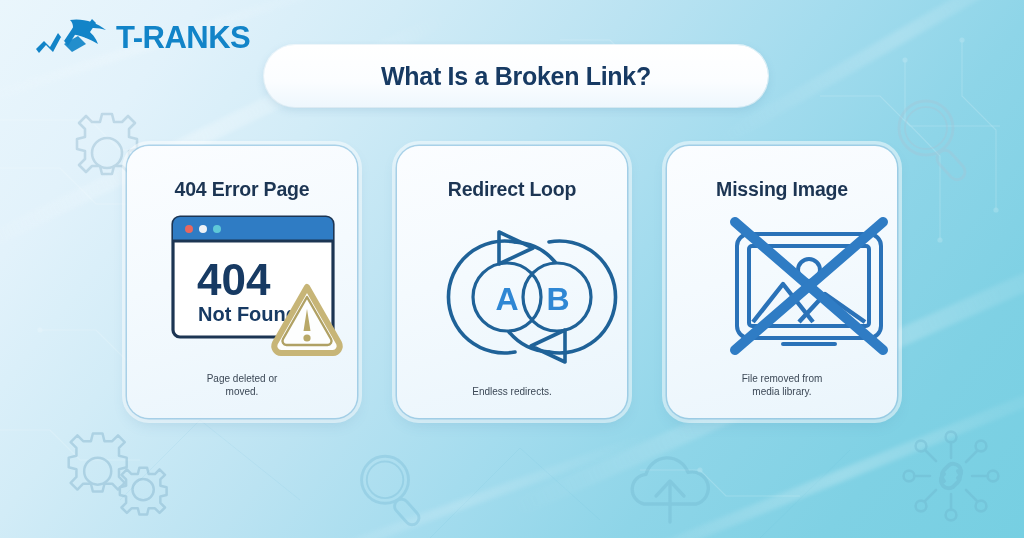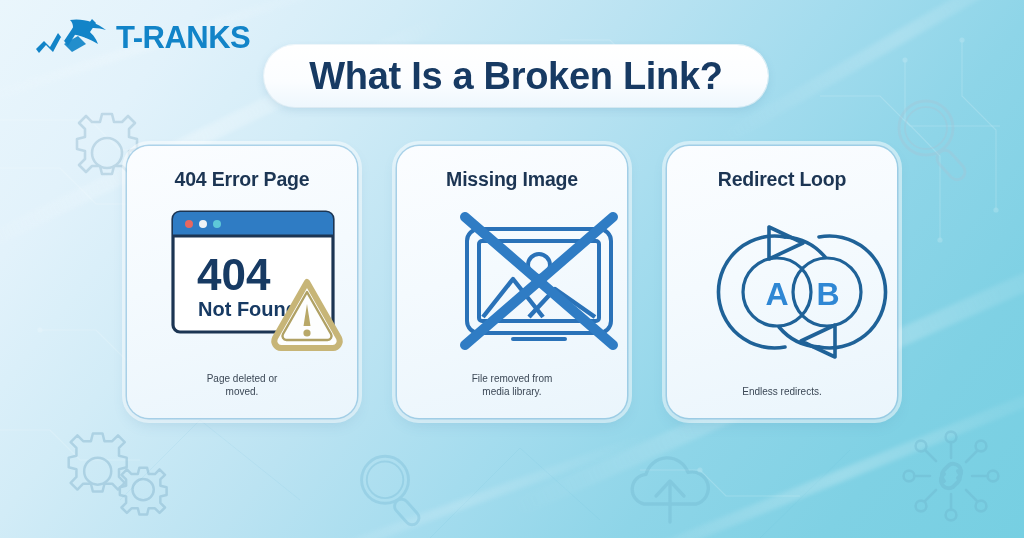--- a/index.html
+++ b/index.html
@@ -55,40 +55,40 @@
   
   #title-pill {
     position:absolute; left:264px; top:45px;
     width:504px; height:62px;
     background: linear-gradient(180deg,#ffffff 0%,#fbfdff 60%,#eef7fd 100%);
     border-radius:34px;
     box-shadow: 0 3px 9px rgba(80,140,180,.20), 0 0 0 1px rgba(255,255,255,.75);
     display:flex; align-items:center; justify-content:center;
   }
   #title-pill .t {
-    font-size:38px; font-weight:bold; color:#173a63;
+    font-size:25px; font-weight:bold; color:#173a63;
     letter-spacing:-0.3px; white-space:nowrap;
   }
 
   
   #cards {
     position:absolute; left:0; top:146px; width:1024px;
     display:flex; justify-content:center; gap:40px;
   }
   .card {
     position:relative;
     width:230px; height:272px;
     border-radius:22px;
     background: linear-gradient(165deg,#fbfdff 0%,#f4fafe 45%,#eaf5fc 100%);
     box-shadow:
       0 0 0 1.5px rgba(122,183,219,.55),
       0 0 0 5px rgba(255,255,255,.50),
       0 6px 14px rgba(70,130,170,.18);
     display:flex; flex-direction:column; align-items:center;
-    padding-top:22px;
+    padding-top:32px;
   }
   .card-title {
     font-size:19.5px; font-weight:bold; color:#1c3553;
     letter-spacing:-0.2px; white-space:nowrap;
   }
   .card-art {
     flex:1 1 auto;
     width:100%;
     display:flex; align-items:center; justify-content:flex-end;
   }
@@ -241,43 +241,20 @@
             <path d="M34 24 L37.5 46 h-7 Z" fill="#b8a868"></path>
             <circle cx="34" cy="53" r="3.6" fill="#b8a868"></circle>
           </g>
         </svg>
       </div>
       <div class="card-caption">Page deleted or
 moved.</div>
     </div>
 
     <div class="card">
-      <div class="card-title">Missing Image</div>
-      <div class="card-art">
-        <svg width="176" height="152" viewBox="0 0 176 152">
-
-          <rect x="16" y="24" width="144" height="104" rx="12" fill="none" stroke="#2a72b8" stroke-width="4"></rect>
-          <rect x="28" y="36" width="120" height="80" rx="3" fill="none" stroke="#2a72b8" stroke-width="4"></rect>
-
-          <circle cx="88" cy="60" r="11" fill="none" stroke="#2a72b8" stroke-width="4"></circle>
-
-          <path d="M32 112 L62 74 L92 112" fill="none" stroke="#2a72b8" stroke-width="4.4" stroke-linejoin="round"></path>
-          <path d="M78 112 L104 84 L144 112" fill="none" stroke="#2a72b8" stroke-width="4.4" stroke-linejoin="round"></path>
-
-          <path d="M62 134 H114" stroke="#2a72b8" stroke-width="4" stroke-linecap="round"></path>
-
-          <path d="M14 12 L162 140" stroke="#2f7cc4" stroke-width="10" stroke-linecap="round"></path>
-          <path d="M162 12 L14 140" stroke="#2f7cc4" stroke-width="10" stroke-linecap="round"></path>
-        </svg>
-      </div>
-      <div class="card-caption">File removed from
-media library.</div>
-    </div>
-
-    <div class="card">
       <div class="card-title">Redirect Loop</div>
       <div class="card-art">
         <svg width="190" height="150" viewBox="0 0 190 150">
           <g fill="none" stroke="#1f6298" stroke-width="3.6">
 
             <path d="M78 24 A56 56 0 1 0 78 134" stroke-linecap="round"></path>
             <path d="M78 24 A56 56 0 0 1 118 44" stroke-linecap="round"></path>
 
             <path d="M112 134 A56 56 0 1 0 112 24" stroke-linecap="round"></path>
             <path d="M112 134 A56 56 0 0 1 72 114" stroke-linecap="round"></path>
@@ -288,14 +265,37 @@
 
           <path d="M62 14 L62 46 L96 30 Z" fill="none" stroke="#1f6298" stroke-width="3.6" stroke-linejoin="round"></path>
           <path d="M128 144 L128 112 L94 128 Z" fill="none" stroke="#1f6298" stroke-width="3.6" stroke-linejoin="round"></path>
           <text x="70" y="92" text-anchor="middle" font-family="Liberation Sans, sans-serif" font-size="32" font-weight="bold" fill="#2f87d4">A</text>
           <text x="121" y="92" text-anchor="middle" font-family="Liberation Sans, sans-serif" font-size="32" font-weight="bold" fill="#2f87d4">B</text>
         </svg>
       </div>
       <div class="card-caption">Endless redirects.</div>
     </div>
 
+    <div class="card">
+      <div class="card-title">Missing Image</div>
+      <div class="card-art">
+        <svg width="176" height="152" viewBox="0 0 176 152">
+
+          <rect x="16" y="24" width="144" height="104" rx="12" fill="none" stroke="#2a72b8" stroke-width="4"></rect>
+          <rect x="28" y="36" width="120" height="80" rx="3" fill="none" stroke="#2a72b8" stroke-width="4"></rect>
+
+          <circle cx="88" cy="60" r="11" fill="none" stroke="#2a72b8" stroke-width="4"></circle>
+
+          <path d="M32 112 L62 74 L92 112" fill="none" stroke="#2a72b8" stroke-width="4.4" stroke-linejoin="round"></path>
+          <path d="M78 112 L104 84 L144 112" fill="none" stroke="#2a72b8" stroke-width="4.4" stroke-linejoin="round"></path>
+
+          <path d="M62 134 H114" stroke="#2a72b8" stroke-width="4" stroke-linecap="round"></path>
+
+          <path d="M14 12 L162 140" stroke="#2f7cc4" stroke-width="10" stroke-linecap="round"></path>
+          <path d="M162 12 L14 140" stroke="#2f7cc4" stroke-width="10" stroke-linecap="round"></path>
+        </svg>
+      </div>
+      <div class="card-caption">File removed from
+media library.</div>
+    </div>
+
   </div>
 </div>
 
 </body></html>

